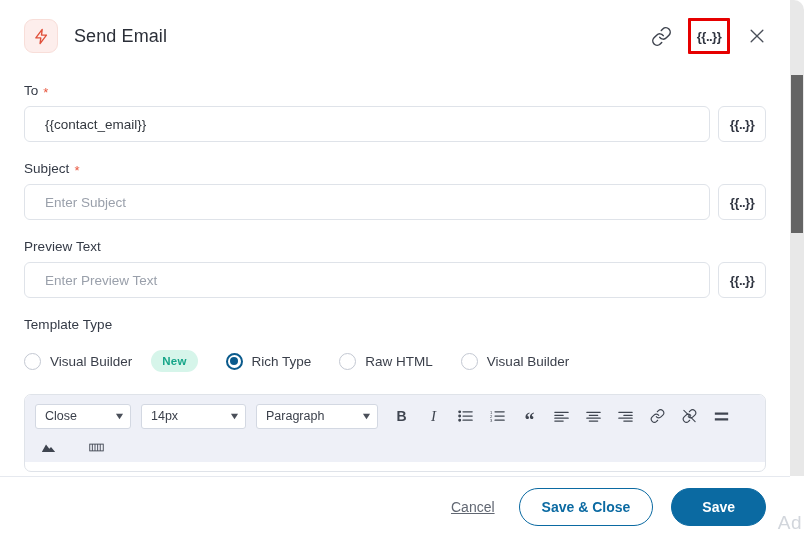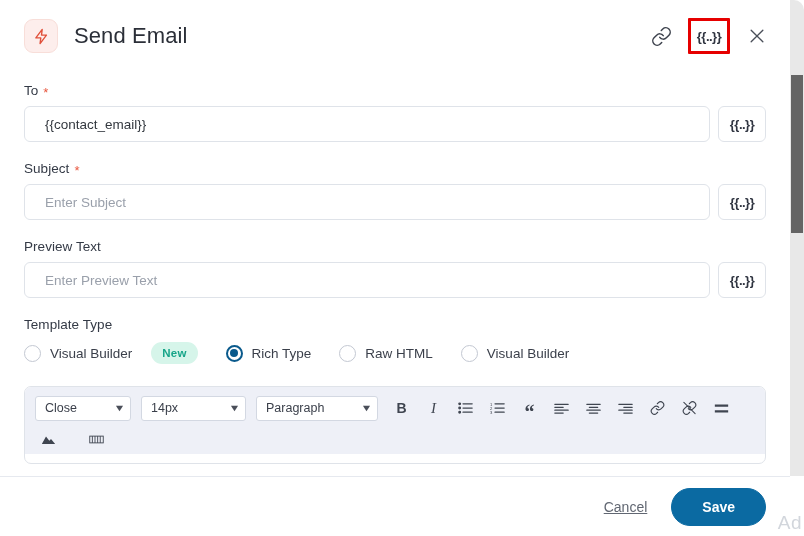--- a/index.html
+++ b/index.html
@@ -33,21 +33,21 @@
   }
   .title-group { display: flex; align-items: center; gap: 16px; }
   .bolt-badge {
     width: 34px; height: 34px;
     border-radius: 9px;
     background: #fdeeec;
     border: 1px solid #f8ded9;
     display: flex; align-items: center; justify-content: center;
   }
   .modal-title {
-    font-size: 22px;
+    font-size: 18px;
     color: #2b2f38;
     font-weight: 400;
     letter-spacing: .1px;
     white-space: nowrap;
   }
   .header-actions {
     margin-left: auto;
     display: flex; align-items: center;
     gap: 10px;
   }
@@ -116,21 +116,21 @@
     cursor: pointer;
   }
 
   .field-block { margin-bottom: 19px; }
   .field-block.first { margin-top: 11px; }
 
   
   .radio-row {
     display: flex; align-items: center;
     gap: 0;
-    margin-top: 10px;
+    margin-top: 18px;
   }
   .radio-item {
     display: flex; align-items: center;
     gap: 9px;
     cursor: pointer;
     margin-right: 28px;
   }
   .radio-dot {
     width: 17px; height: 17px;
     border-radius: 50%;
@@ -494,17 +494,18 @@
     </div>
 
   </div>
 
   <div class="scrollbar-track">
     <div class="scrollbar-thumb"></div>
   </div>
 
   <div class="footer">
     <button class="btn-cancel">Cancel</button>
+    <button class="btn-outline">Save &amp; Close</button>
     <button class="btn-primary">Save</button>
   </div>
 
   <div class="watermark">Ad</div>
 </div>
 
 </body></html>

